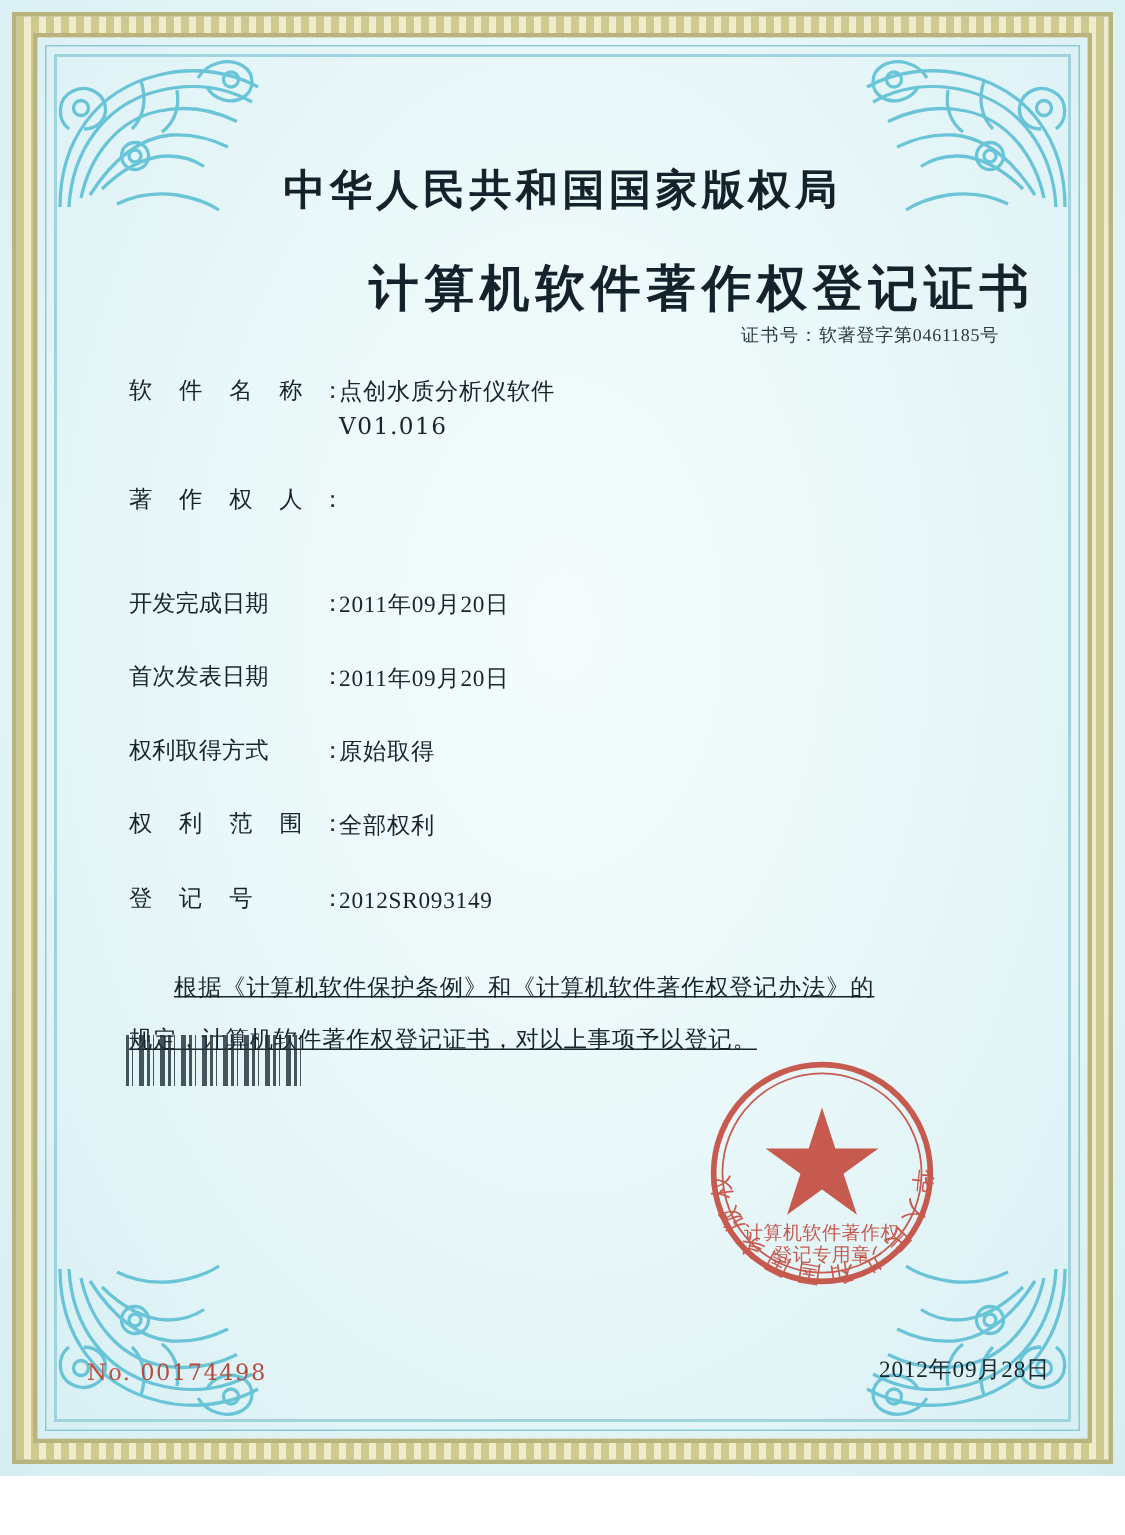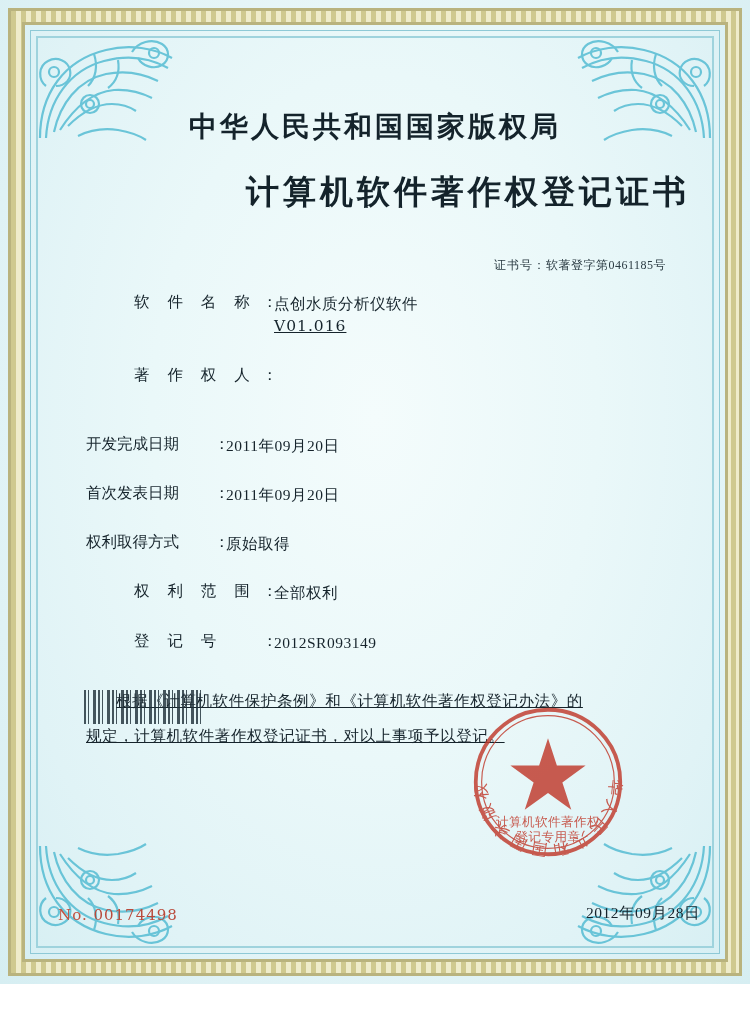--- a/index.html
+++ b/index.html
@@ -127,21 +127,20 @@
     font-weight: bold;
     letter-spacing: 4px;
     color: #14232b;
     margin-top: 24px;
     font-family: "DejaVu Serif", "Liberation Serif", serif;
   }
   .cert-no {
     text-align: right;
     font-size: 12px;
     color: #2a3a42;
-    margin-top: 42px;
     padding-right: 24px;
     letter-spacing: 0.5px;
   }
   .cert-no .lbl { letter-spacing: 1px; }
 
   .fields {
     margin-top: 18px;
     padding-left: 26px;
   }
   .row {
@@ -153,36 +152,34 @@
   }
   .row .label {
     width: 128px;
     flex: 0 0 128px;
     letter-spacing: 0px;
     white-space: nowrap;
   }
   .row .label.sp {
     
     letter-spacing: 7px;
-    margin-left: 48px;
   }
   .row .colon {
     width: 12px;
     flex: 0 0 12px;
   }
   .row .value {
     flex: 1 1 auto;
     line-height: 1.5;
     letter-spacing: 0.5px;
   }
   .row .value .v2 {
     display: block;
     font-family: "DejaVu Serif", "Liberation Serif", serif;
     letter-spacing: 1px;
-    text-decoration: underline;
   }
   .gap-big { height: 22px; }
 
   .statement {
     margin-top: 30px;
     font-size: 15.5px;
     line-height: 2.25;
     color: #16242c;
     letter-spacing: 0.6px;
     padding-left: 26px;

